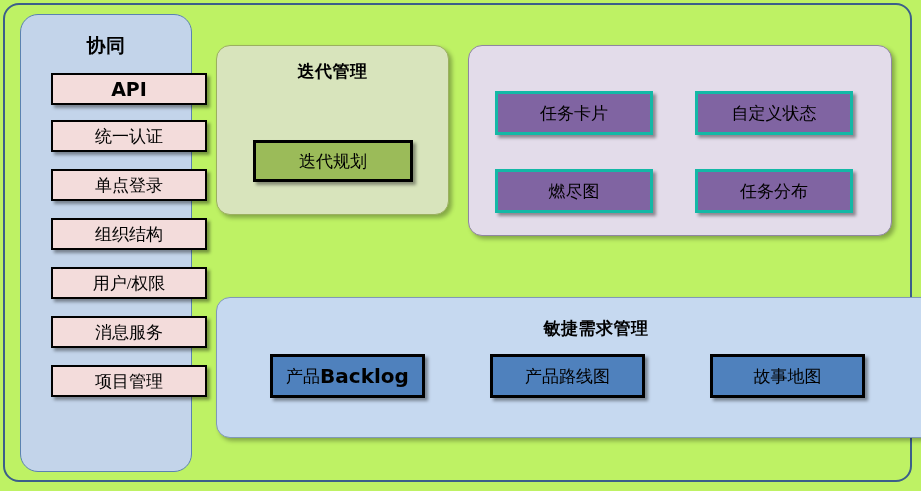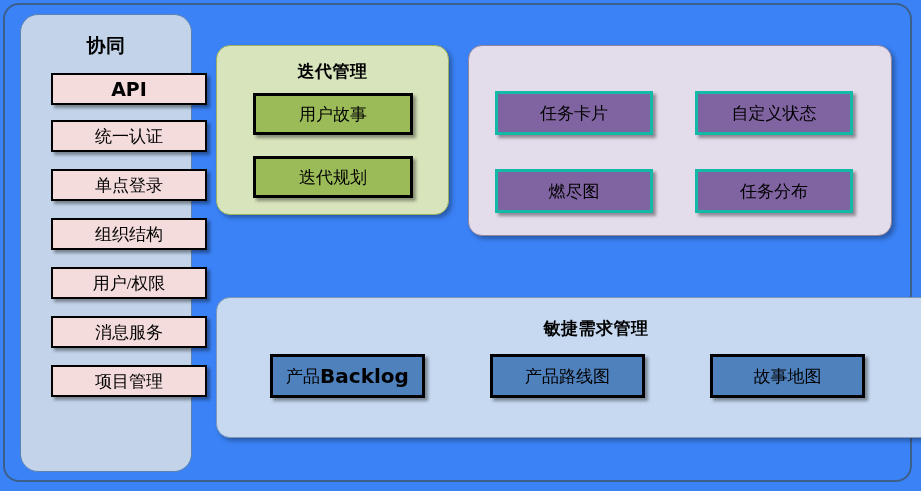--- a/index.html
+++ b/index.html
@@ -12,21 +12,21 @@
     height: 491px;
     font-family: "Liberation Serif", "DejaVu Serif", serif;
     -webkit-font-smoothing: antialiased;
   }
 
   #canvas {
     position: relative;
     width: 921px;
     height: 491px;
     overflow: hidden;
-    background: #3b82f6;
+    background: #bef264;
   }
 
   
   .outer-frame {
     position: absolute;
     left: 3px;
     top: 3px;
     width: 909px;
     height: 479px;
     box-sizing: border-box;
@@ -202,22 +202,21 @@
     <div class="side-item" style="top:154px">单点登录</div>
     <div class="side-item" style="top:203px">组织结构</div>
     <div class="side-item" style="top:252px">用户/权限</div>
     <div class="side-item" style="top:301px">消息服务</div>
     <div class="side-item" style="top:350px">项目管理</div>
   </div>
 
   <div class="panel" id="iteration-panel">
     <div class="panel-title" id="iteration-title">迭代管理</div>
 
-    <div class="green-item" style="top:47px">用户故事</div>
-    <div class="green-item" style="top:110px">迭代规划</div>
+    <div class="green-item" style="top:94px">迭代规划</div>
   </div>
 
   <div class="panel" id="taskboard-panel">
 
     <div class="purple-item" style="left:26px;  top:45px">任务卡片</div>
     <div class="purple-item" style="left:226px; top:45px">自定义状态</div>
     <div class="purple-item" style="left:26px;  top:123px">燃尽图</div>
     <div class="purple-item" style="left:226px; top:123px">任务分布</div>
   </div>
 

